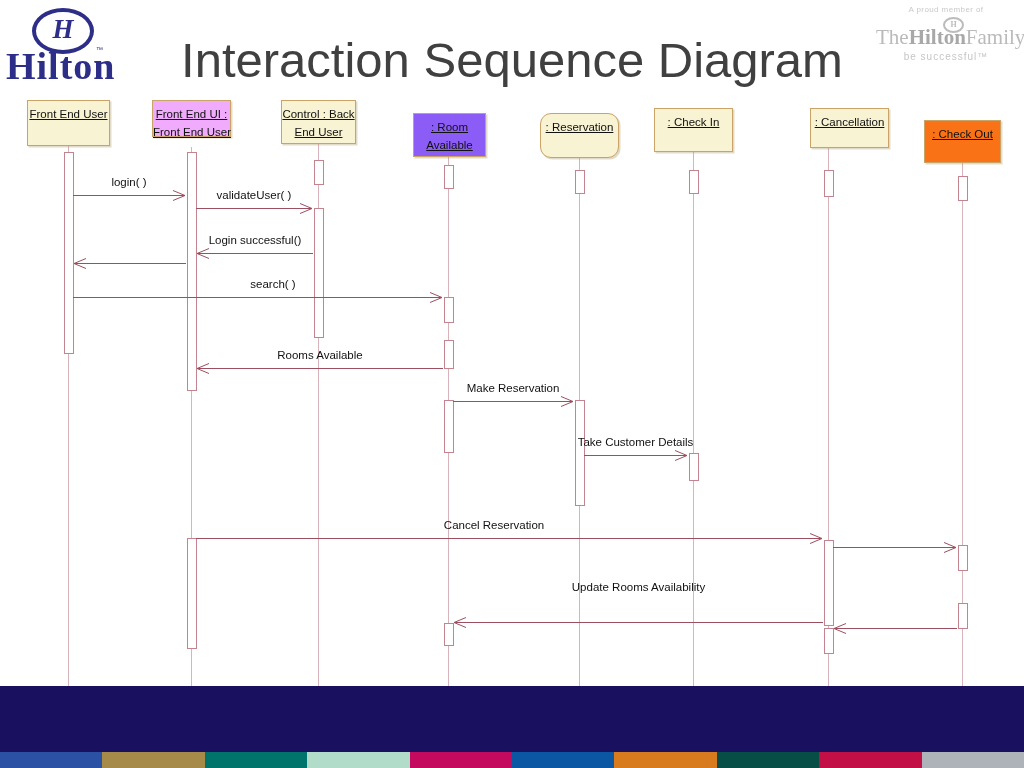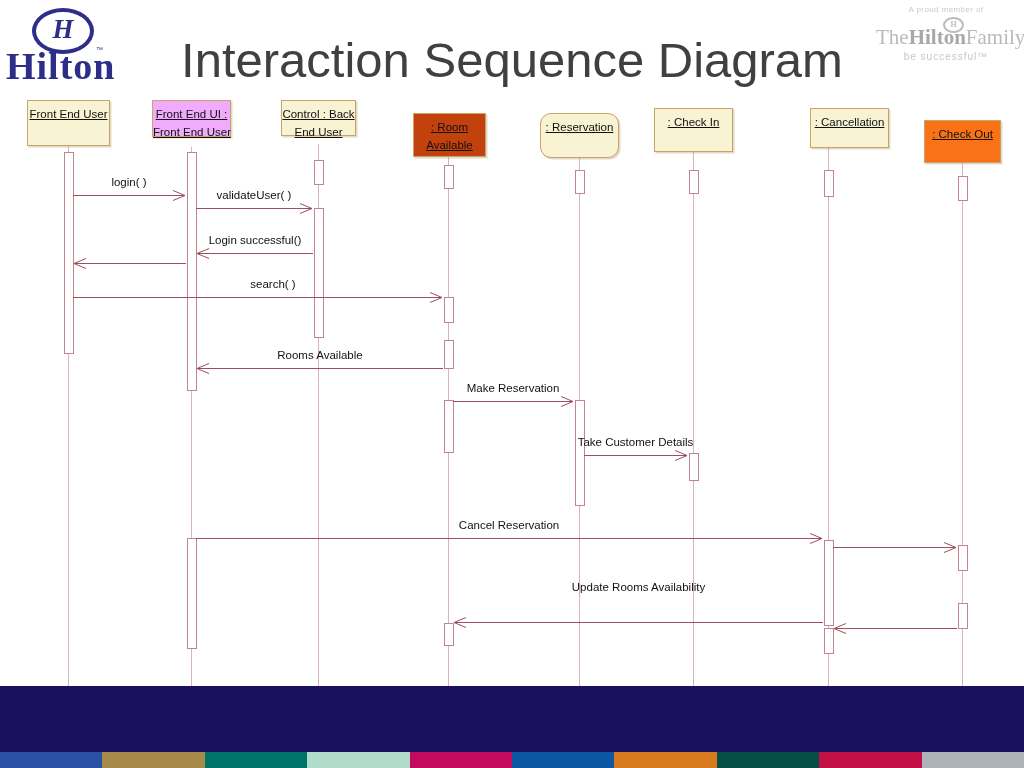--- a/index.html
+++ b/index.html
@@ -118,25 +118,25 @@
     </svg>
 
   <div class="layer" style="pointer-events:none;">
       <div class="actor-box" style="left: 27px; top: 100px; width: 83px; height: 46px; background: rgb(248, 243, 210); border-color: rgb(201, 163, 104);">
         <span>Front End User</span>
       </div>
       <div class="actor-box" style="left: 152px; top: 100px; width: 79px; height: 37px; background: #f0abfc; border-color: rgb(201, 163, 104);">
         <span>Front End UI :</span>
         <span>Front End User</span>
       </div>
-      <div class="actor-box" style="left: 281px; top: 100px; width: 75px; height: 36px; background: rgb(248, 243, 210); border-color: rgb(201, 163, 104);">
+      <div class="actor-box" style="left: 281px; top: 100px; width: 75px; height: 44px; background: rgb(248, 243, 210); border-color: rgb(201, 163, 104);">
         <span>Control : Back</span>
         <span>End User</span>
       </div>
-      <div class="actor-box" style="left: 413px; top: 113px; width: 73px; height: 44px; background: #c2410c; border-color: rgb(201, 163, 104);">
+      <div class="actor-box" style="left: 413px; top: 113px; width: 73px; height: 44px; background: #8b5cf6; border-color: rgb(201, 163, 104);">
         <span>: Room</span>
         <span>Available</span>
       </div>
       <div class="actor-box" style="left: 540px; top: 113px; width: 79px; height: 45px; background: rgb(248, 243, 210); border-color: rgb(201, 163, 104); border-radius: 11px;">
         <span>: Reservation</span>
       </div>
       <div class="actor-box" style="left: 654px; top: 108px; width: 79px; height: 44px; background: rgb(248, 243, 210); border-color: rgb(201, 163, 104);">
         <span>: Check In</span>
       </div>
       <div class="actor-box" style="left: 789px; top: 108px; width: 79px; height: 40px; background: rgb(248, 243, 210); border-color: rgb(201, 163, 104); margin-left: 21px;">
@@ -148,21 +148,21 @@
     </div>
 
   <div class="layer" style="pointer-events:none;">
       <div class="msg-label" style="left: 129px; top: 176px;">login( )</div>
       <div class="msg-label" style="left: 254px; top: 189px;">validateUser( )</div>
       <div class="msg-label" style="left: 255px; top: 234px;">Login successful()</div>
       <div class="msg-label" style="left: 273px; top: 278px; text-align: center;">search( )</div>
       <div class="msg-label" style="left: 320px; top: 349px;">Rooms Available</div>
       <div class="msg-label" style="left: 513px; top: 382px;">Make Reservation</div>
       <div class="msg-label" style="left: 635.5px; top: 436px;">Take Customer Details</div>
-      <div class="msg-label" style="left: 509px; top: 519px; text-align: center;">Cancel Reservation</div>
+      <div class="msg-label" style="left: 494px; top: 519px; text-align: center;">Cancel Reservation</div>
       <div class="msg-label" style="left: 638.5px; top: 581px;">Update Rooms Availability</div>
     </div>
 
   <div class="footer-bar" style="background: rgb(26, 16, 96);"></div>
   <div class="footer-stripe">
       <div style="background: rgb(42, 81, 163);"></div>
       <div style="background: rgb(165, 138, 74);"></div>
       <div style="background: rgb(0, 116, 107);"></div>
       <div style="background: rgb(178, 220, 202);"></div>
       <div style="background: rgb(196, 10, 94);"></div>

